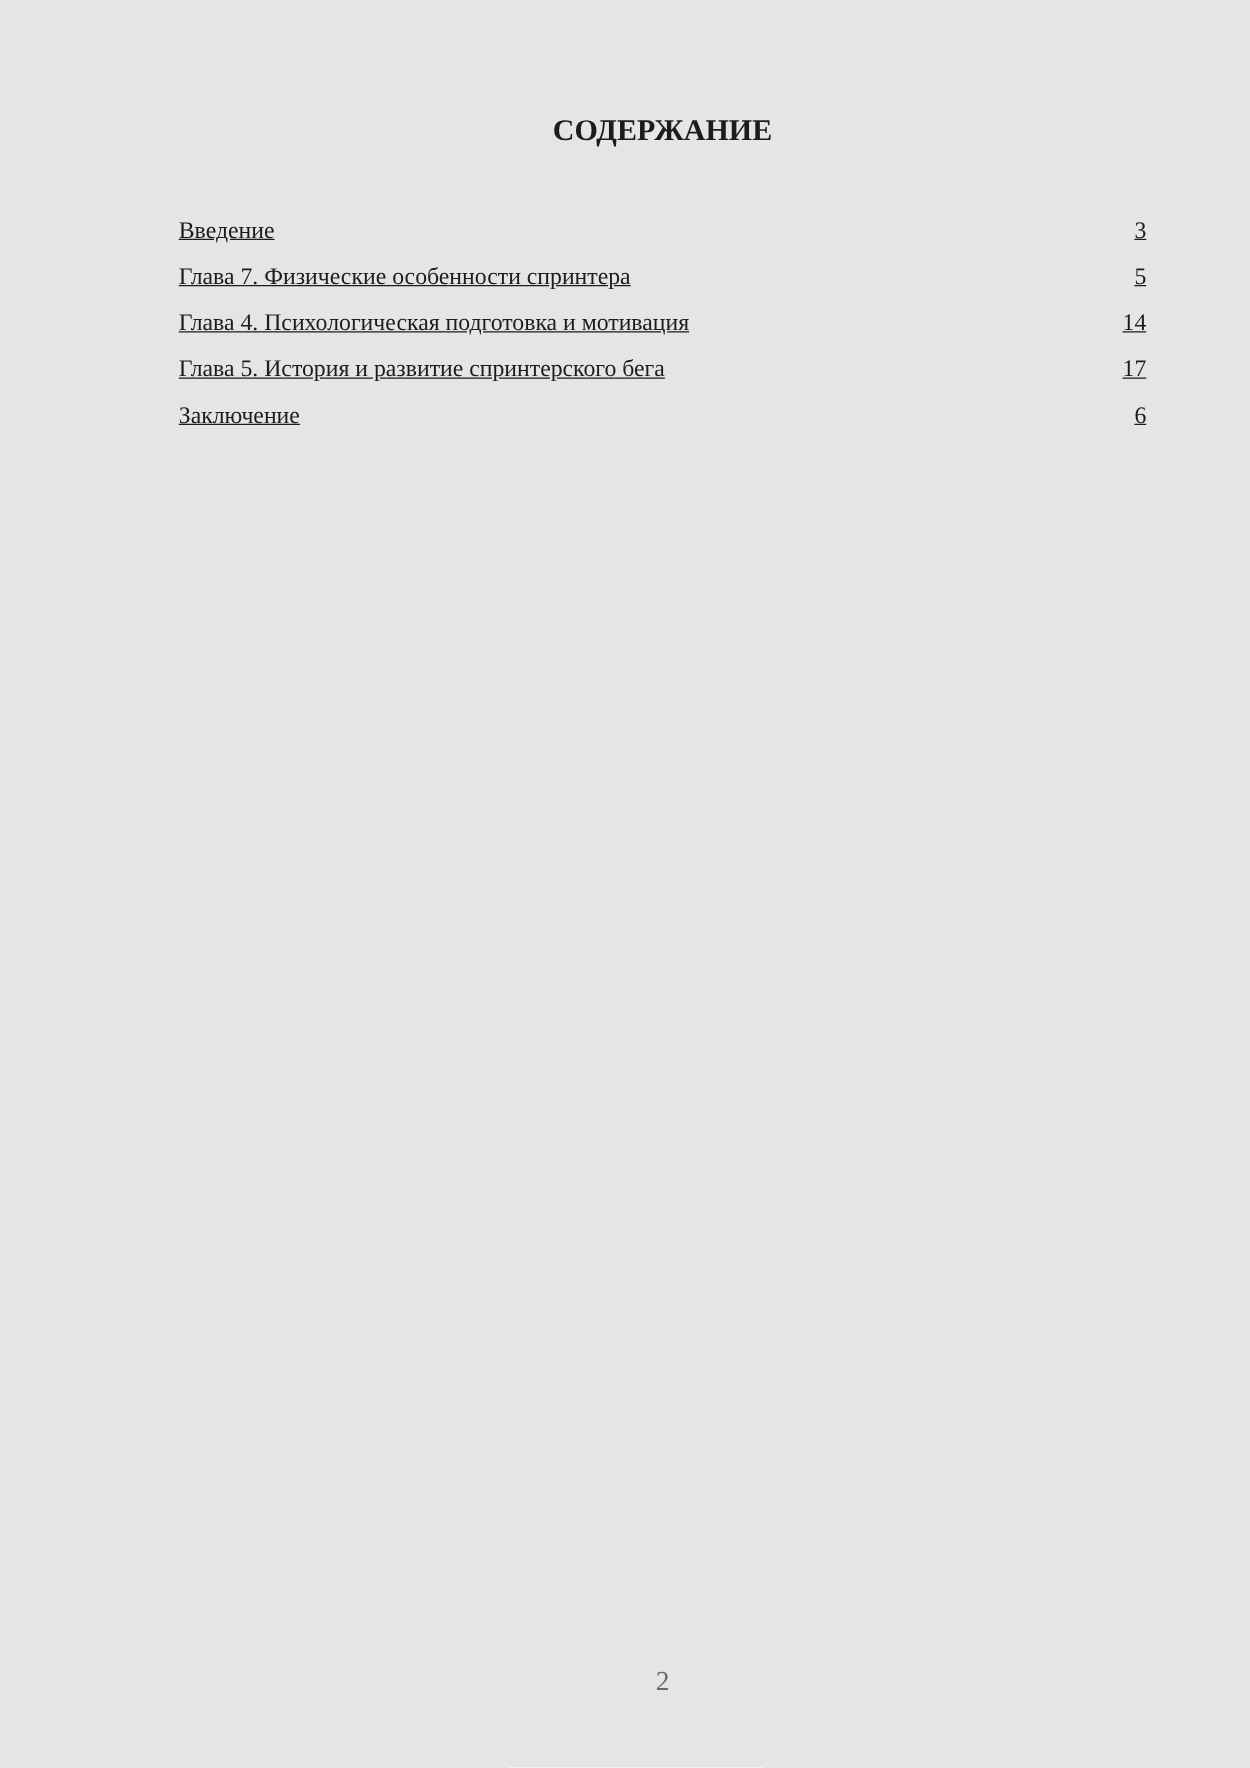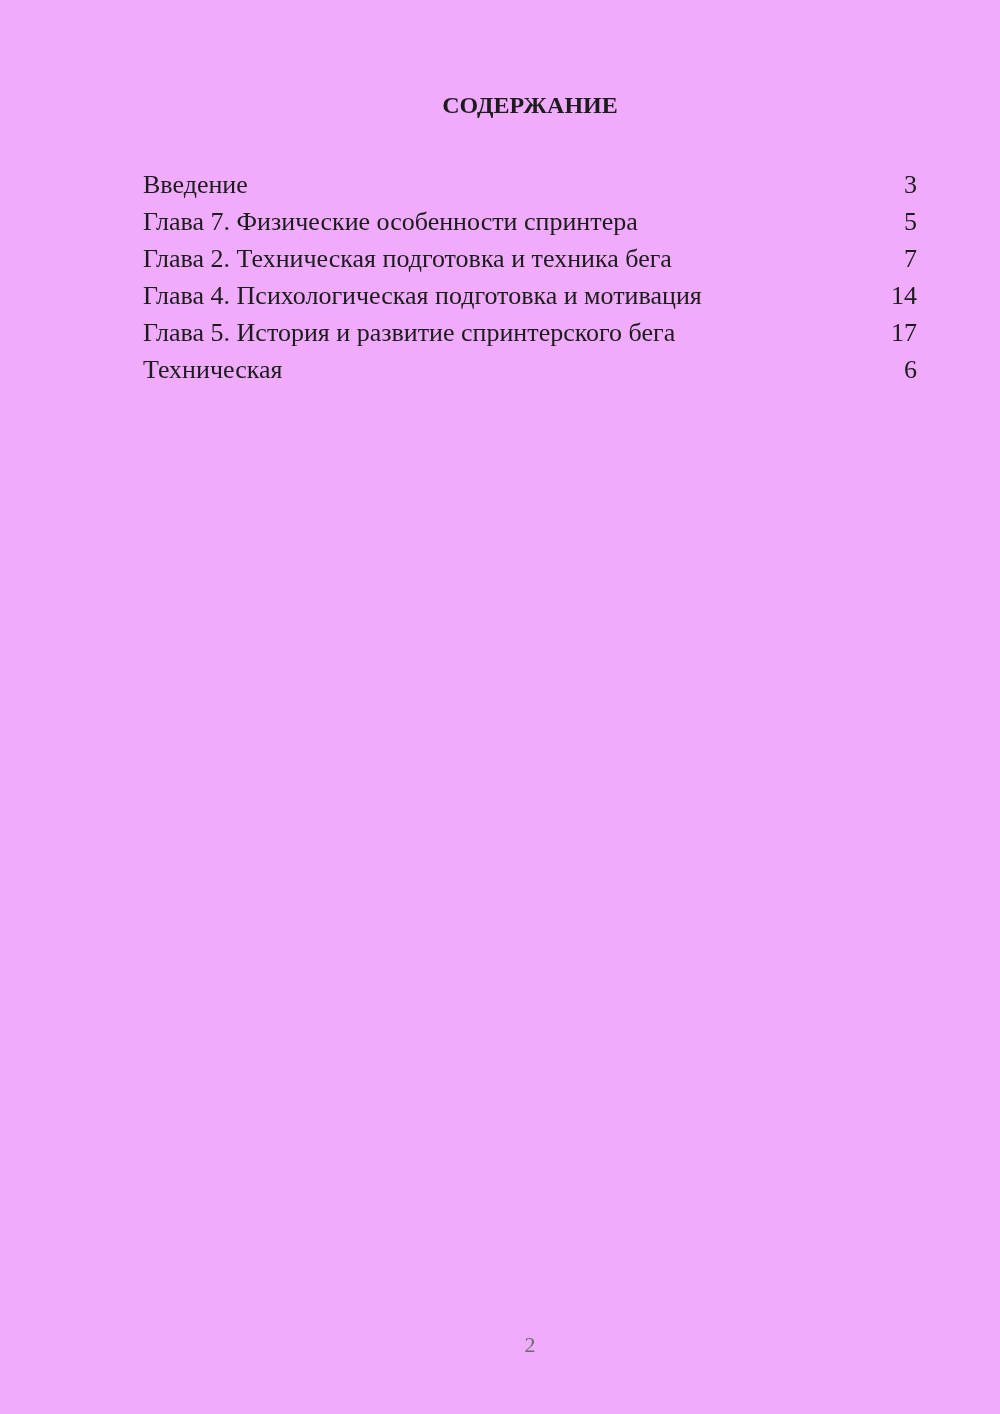--- a/index.html
+++ b/index.html
@@ -4,21 +4,21 @@
 <style>
   html, body {
     margin: 0;
     padding: 0;
     background: #ffffff;
   }
   .page {
     position: relative;
     width: 1000px;
     height: 1414px;
-    background: #f0abfc;
+    background: #e5e5e5;
     font-family: "Liberation Serif", "DejaVu Serif", serif;
     color: #1c1c1c;
     overflow: hidden;
   }
   .doc-title {
     position: absolute;
     top: 92px;
     left: 143px;
     width: 774px;
     text-align: center;
@@ -29,23 +29,24 @@
   .toc-list {
     position: absolute;
     top: 166px;
     left: 143px;
     width: 774px;
   }
   .toc-row {
     display: flex;
     align-items: baseline;
     justify-content: center;
-    font-size: 26px;
+    font-size: 19px;
     line-height: 37px;
     white-space: nowrap;
+    text-decoration: underline;
   }
   .toc-label {
     flex: 1 1 auto;
     text-align: left;
   }
   .toc-page {
     flex: 0 0 auto;
     text-align: right;
     padding-left: 20px;
   }
@@ -71,38 +72,34 @@
   <div class="toc-row">
     <span class="toc-label">Введение</span>
     <span class="toc-page">3</span>
   </div>
 
   <div class="toc-row">
     <span class="toc-label">Глава 7. Физические особенности спринтера</span>
     <span class="toc-page">5</span>
   </div>
 
-  <div class="toc-row">
-    <span class="toc-label">Глава 2. Техническая подготовка и техника бега</span>
-    <span class="toc-page">7</span>
-  </div>
 
 
   <div class="toc-row">
     <span class="toc-label">Глава 4. Психологическая подготовка и мотивация</span>
     <span class="toc-page">14</span>
   </div>
 
   <div class="toc-row">
     <span class="toc-label">Глава 5. История и развитие спринтерского бега</span>
     <span class="toc-page">17</span>
   </div>
 
   <div class="toc-row">
-    <span class="toc-label">Техническая</span>
+    <span class="toc-label">Заключение</span>
     <span class="toc-page">6</span>
   </div>
 
 </div>
 
   <div class="footer-page-number">2</div>
 
 </div>
 
 </body></html>

